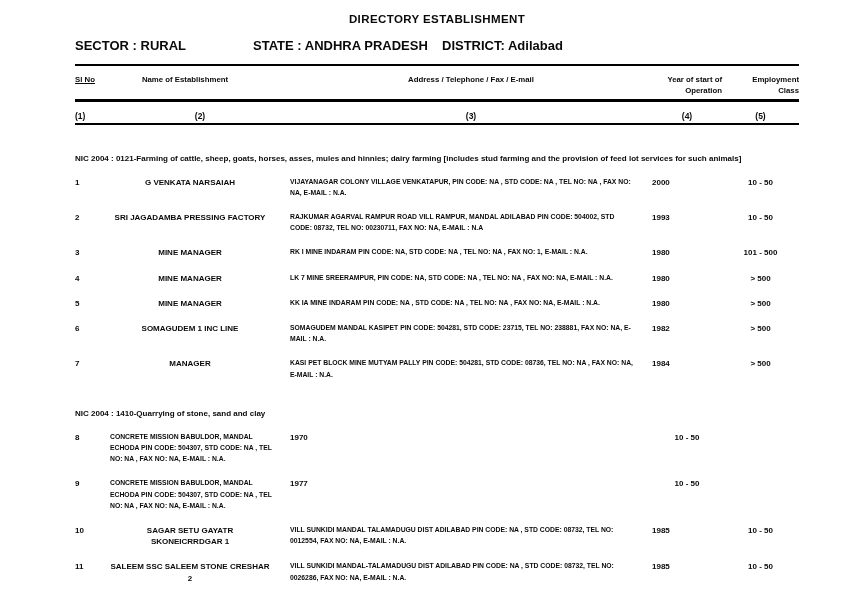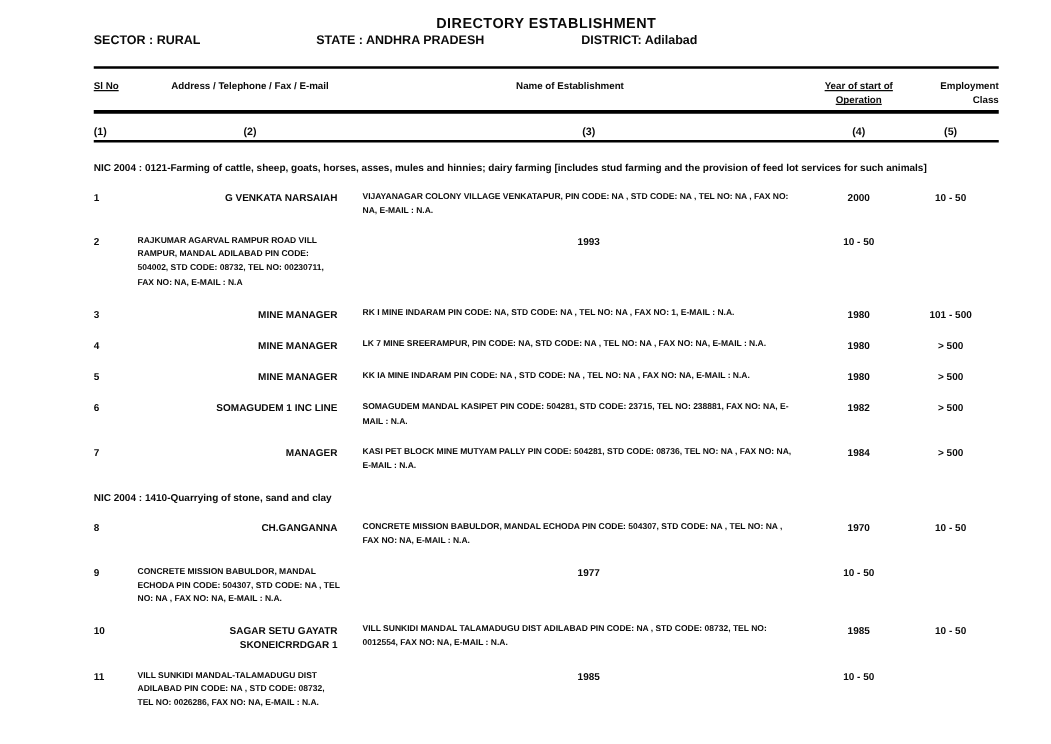--- a/index.html
+++ b/index.html
@@ -7,69 +7,69 @@
     position:relative;
     width:841px;height:590px;
     background:#ffffff;
     font-family:"Liberation Sans",sans-serif;
     font-weight:700;
     color:#0a0a0a;
     overflow:hidden;
   }
   .content{position:absolute;left:75px;top:13px;width:724px;}
   .doc-title{text-align:center;font-size:11.5px;letter-spacing:.4px;}
-  .meta{position:relative;height:14px;margin-top:2px;font-size:10px;}
+  .meta{position:relative;height:14px;margin-top:13px;font-size:13px;}
   .meta .sector{position:absolute;left:0;}
   .meta .state{position:absolute;left:178px;}
-  .meta .district{position:absolute;left:390px;}
+  .meta .district{position:absolute;left:367px;}
   .rule{background:#000;border:0;}
   .rule-1{height:2px;margin-top:12px;}
   .rule-2{height:3px;margin-top:2px;}
   .rule-3{height:2px;margin-top:1px;}
   .grid{display:grid;grid-template-columns:35px 180px 362px 70px 77px;column-gap:0;}
   .thead{margin-top:8px;font-size:7.8px;line-height:1.45;}
   .th{white-space:pre-line;}
   .th.c-slno{text-align:left;text-decoration:underline;}
   .th.c-name{text-align:center;padding-right:30px;}
   .th.c-addr{text-align:center;}
-  .th.c-year{text-align:center;text-decoration:underline;}
+  .th.c-year{text-align:right;}
   .th.c-class{text-align:right;}
   .numbers{font-size:8.5px;margin-top:9px;margin-bottom:2px;}
   .num{text-align:center;}
   .num.n1{text-align:left;}
   .section-heading{
-    font-size:8px;line-height:1.5;margin-top:15px;margin-bottom:11px;
+    font-size:8px;line-height:1.5;margin-top:28px;margin-bottom:11px;
   }
   .row{margin-top:6px;margin-bottom:13px;font-size:8px;line-height:1.4;}
   .cell-slno{text-align:left;padding-top:1px;}
-  .cell-name{text-align:right;padding-right:20px;padding-top:1px;}
+  .cell-name{text-align:center;padding-right:20px;padding-top:1px;}
   .cell-address{font-size:6.8px;line-height:1.65;padding-right:18px;}
-  .cell-year{text-align:center;padding-top:1px;}
+  .cell-year{padding-top:1px;}
   .cell-class{text-align:center;padding-top:1px;}
 </style>
 </head>
 <body>
 
 <div class="page">
   <div class="content">
 
     <div class="doc-title">DIRECTORY ESTABLISHMENT</div>
 
     <div class="meta">
       <span class="sector">SECTOR : RURAL</span>
       <span class="state">STATE : ANDHRA PRADESH</span>
       <span class="district">DISTRICT:  Adilabad</span>
     </div>
 
     <div class="rule rule-1"></div>
 
     <div class="grid thead">
       <div class="th c-slno">Sl No</div>
+      <div class="th c-name">Name of Establishment</div>
       <div class="th c-addr">Address / Telephone / Fax / E-mail</div>
-      <div class="th c-name">Name of Establishment</div>
       <div class="th c-year">Year of start of
 Operation</div>
       <div class="th c-class">Employment
 Class</div>
     </div>
 
     <div class="rule rule-2"></div>
 
     <div class="grid numbers">
       <div class="num n1">(1)</div>
@@ -85,20 +85,21 @@
         <div class="section-heading">NIC 2004 : 0121-Farming of cattle, sheep, goats, horses, asses, mules and hinnies; dairy farming  [includes stud farming and the provision of feed lot services for such animals]</div>
         <div class="grid row">
           <div class="cell-slno">1</div>
           <div class="cell-name">G VENKATA NARSAIAH</div>
           <div class="cell-address">VIJAYANAGAR COLONY VILLAGE VENKATAPUR,  PIN CODE: NA , STD CODE: NA  , TEL NO: NA  , FAX NO: NA, E-MAIL : N.A.</div>
           <div class="cell-year">2000</div>
           <div class="cell-class">10 - 50</div>
         </div>
         <div class="grid row">
           <div class="cell-slno">2</div>
+          <div class="cell-name">SRI JAGADAMBA PRESSING FACTORY</div>
           <div class="cell-address">RAJKUMAR AGARVAL RAMPUR ROAD VILL RAMPUR, MANDAL ADILABAD  PIN CODE: 504002, STD CODE: 08732, TEL NO: 00230711, FAX NO: NA, E-MAIL : N.A</div>
           <div class="cell-year">1993</div>
           <div class="cell-class">10 - 50</div>
         </div>
         <div class="grid row">
           <div class="cell-slno">3</div>
           <div class="cell-name">MINE MANAGER</div>
           <div class="cell-address">RK I MINE INDARAM  PIN CODE: NA, STD CODE: NA , TEL NO: NA , FAX NO: 1, E-MAIL : N.A.</div>
           <div class="cell-year">1980</div>
           <div class="cell-class">101 - 500</div>
@@ -127,40 +128,40 @@
         <div class="grid row">
           <div class="cell-slno">7</div>
           <div class="cell-name">MANAGER</div>
           <div class="cell-address">KASI PET BLOCK MINE MUTYAM PALLY  PIN CODE: 504281, STD CODE: 08736, TEL NO: NA , FAX NO: NA, E-MAIL : N.A.</div>
           <div class="cell-year">1984</div>
           <div class="cell-class">&gt; 500</div>
         </div>
         <div class="section-heading">NIC 2004 : 1410-Quarrying  of stone, sand and clay</div>
         <div class="grid row">
           <div class="cell-slno">8</div>
-          <div class="cell-name">CH.GANGANNA</div>
           <div class="cell-address">CONCRETE MISSION BABULDOR, MANDAL ECHODA  PIN CODE: 504307, STD CODE: NA , TEL NO: NA , FAX NO: NA, E-MAIL : N.A.</div>
           <div class="cell-year">1970</div>
           <div class="cell-class">10 - 50</div>
         </div>
         <div class="grid row">
           <div class="cell-slno">9</div>
           <div class="cell-address">CONCRETE MISSION BABULDOR, MANDAL ECHODA  PIN CODE: 504307, STD CODE: NA , TEL NO: NA , FAX NO: NA, E-MAIL : N.A.</div>
           <div class="cell-year">1977</div>
           <div class="cell-class">10 - 50</div>
         </div>
         <div class="grid row">
           <div class="cell-slno">10</div>
           <div class="cell-name">SAGAR SETU GAYATR SKONEICRRDGAR 1</div>
           <div class="cell-address">VILL  SUNKIDI MANDAL TALAMADUGU DIST ADILABAD  PIN CODE: NA , STD CODE: 08732, TEL NO: 0012554, FAX NO: NA, E-MAIL : N.A.</div>
           <div class="cell-year">1985</div>
           <div class="cell-class">10 - 50</div>
         </div>
         <div class="grid row">
           <div class="cell-slno">11</div>
+          <div class="cell-name">SALEEM SSC SALEEM STONE CRESHAR 2</div>
           <div class="cell-address">VILL SUNKIDI MANDAL-TALAMADUGU DIST ADILABAD  PIN CODE: NA , STD CODE: 08732, TEL NO: 0026286, FAX NO: NA, E-MAIL : N.A.</div>
           <div class="cell-year">1985</div>
           <div class="cell-class">10 - 50</div>
         </div>
       </div>
 
   </div>
 </div>
 
 </body></html>

